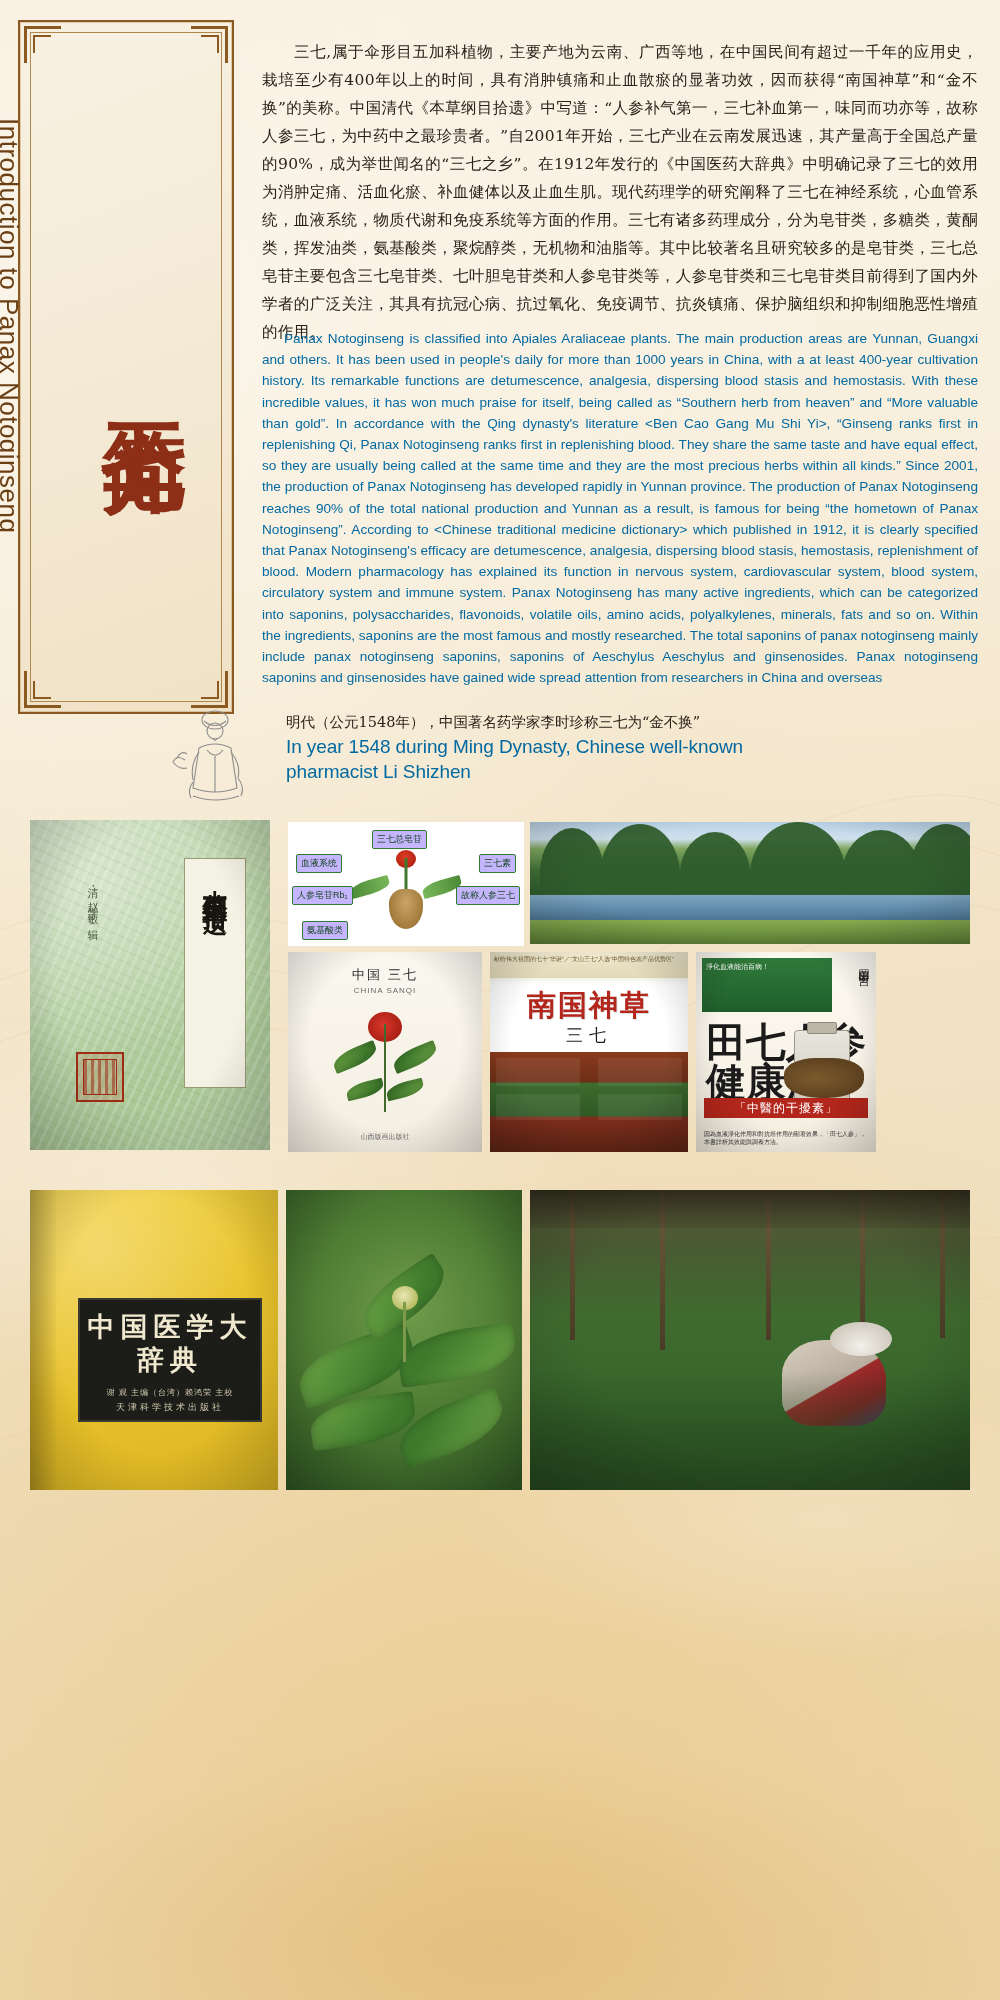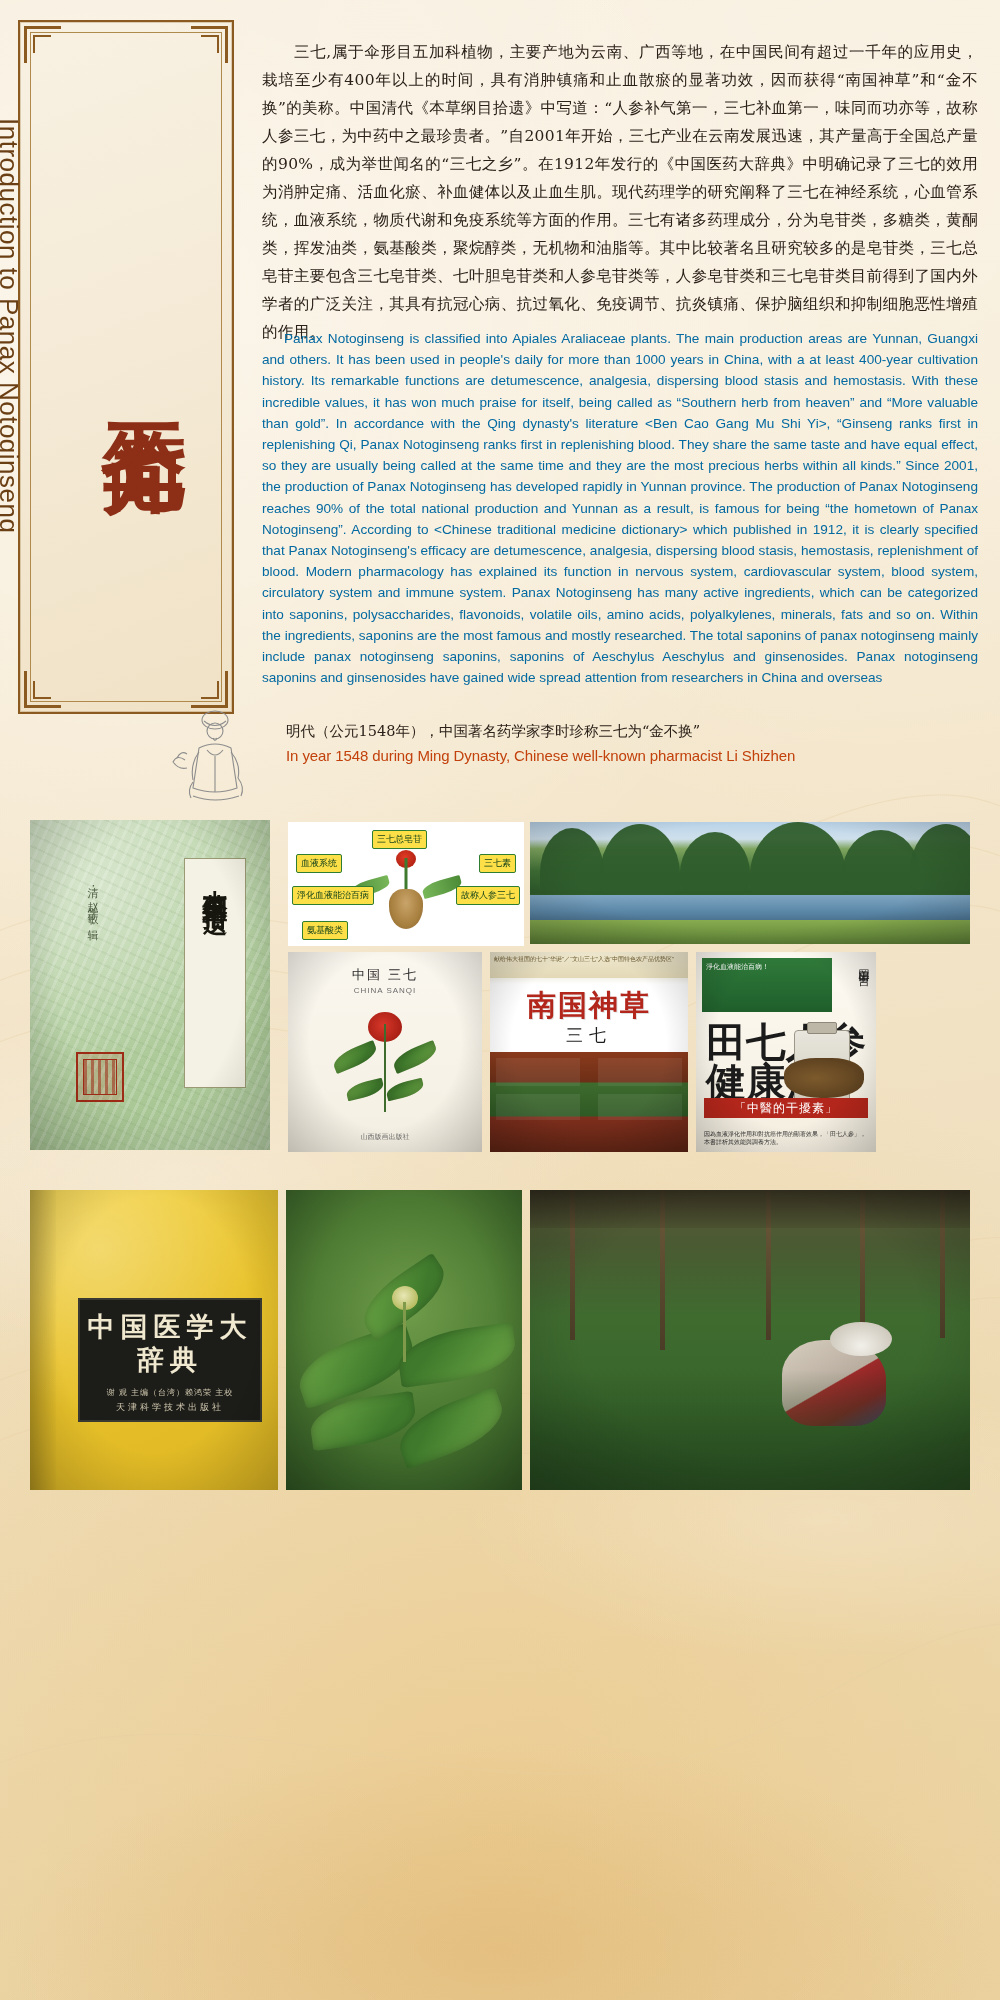--- a/index.html
+++ b/index.html
@@ -146,25 +146,24 @@
     position: absolute;
     left: 286px;
     top: 710px;
     width: 520px;
   }
   .caption-cn {
     font-family: "DejaVu Serif", "Liberation Serif", serif;
     font-size: 14.5px;
     color: #2b2119;
     line-height: 24px;
-    margin-top: 9px;
   }
   .caption-en1, .caption-en2 {
-    font-size: 15px;
-    color: #c2410c;
+    font-size: 19px;
+    color: #0369a1;
     line-height: 25px;
     letter-spacing: -0.1px;
   }
 
   
   .photo {
     position: absolute;
     overflow: hidden;
   }
 
@@ -228,21 +227,21 @@
     border: 1px solid #9e2b16;
     background:
       repeating-linear-gradient(90deg, rgba(158,43,22,0.55) 0 3px, rgba(158,43,22,0) 3px 7px);
   }
 
   
   .diagram { background: #ffffff; }
   .dia-tag {
     position: absolute;
     border: 1px solid #2e7d32;
-    background: #fde047;
+    background: #c4b5fd;
     color: #14421a;
     font-size: 9px;
     padding: 2px 4px;
     white-space: nowrap;
     border-radius: 2px;
   }
   .dia-plant-stem {
     position: absolute;
     left: 50%;
     top: 28%;
@@ -584,21 +583,21 @@
 
 <div class="photo diagram" style="left:288px; top:824px; width:236px; height:122px; opacity:1;">
   <div class="dia-flower"></div>
   <div class="dia-plant-stem"></div>
   <div class="dia-leaf" style="left:62px; top:56px; transform:rotate(-16deg);"></div>
   <div class="dia-leaf" style="right:62px; top:56px; transform:rotate(164deg);"></div>
   <div class="dia-root"></div>
   <div class="dia-tag" style="left:84px; top:6px;">三七总皂苷</div>
   <div class="dia-tag" style="left:8px;  top:30px;">血液系统</div>
   <div class="dia-tag" style="right:8px; top:30px;">三七素</div>
-  <div class="dia-tag" style="left:4px;  top:62px;">淨化血液能治百病</div>
+  <div class="dia-tag" style="left:4px;  top:62px;">人参皂苷Rb₁</div>
   <div class="dia-tag" style="right:4px; top:62px;">故称人参三七</div>
   <div class="dia-tag" style="left:14px; bottom:6px;">氨基酸类</div>
 </div>
 
 <div class="photo karst vig" style="left:530px; top:822px; width:440px; height:122px;">
   <div class="hill" style="left:10px; top:6px;  width:64px; height:62px;"></div>
   <div class="hill" style="left:70px; top:2px;  width:80px; height:70px;"></div>
   <div class="hill" style="left:150px;top:10px; width:70px; height:58px;"></div>
   <div class="hill" style="left:220px;top:0px;  width:96px; height:74px;"></div>
   <div class="hill" style="left:312px;top:8px;  width:78px; height:62px;"></div>

